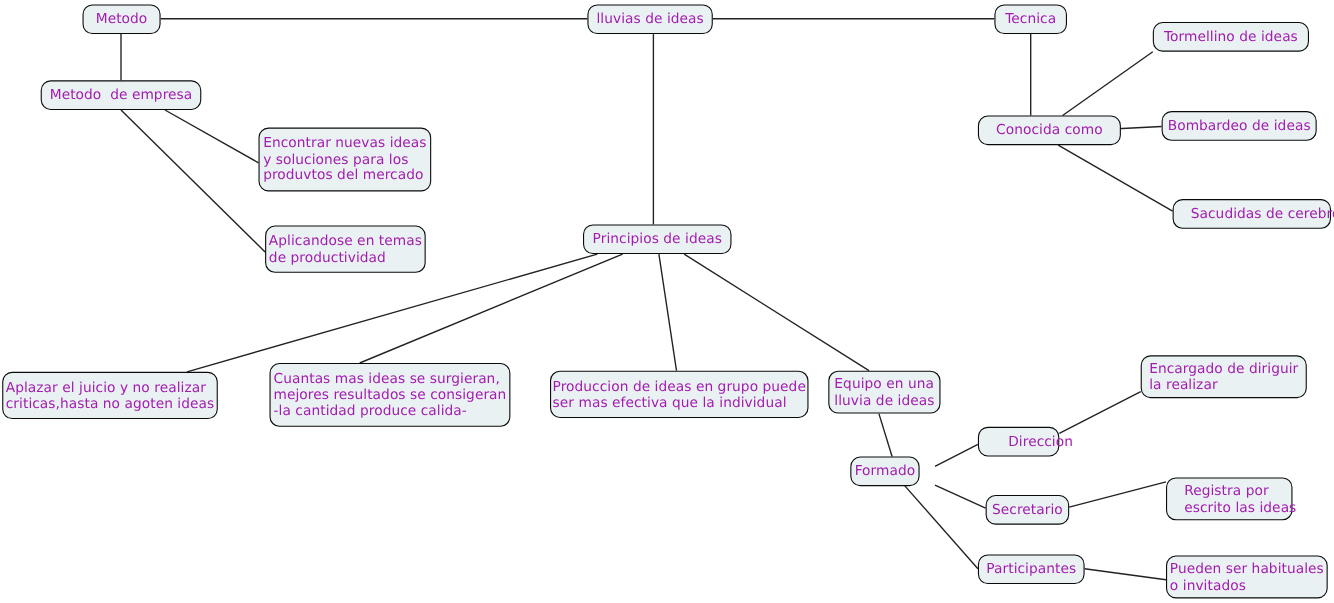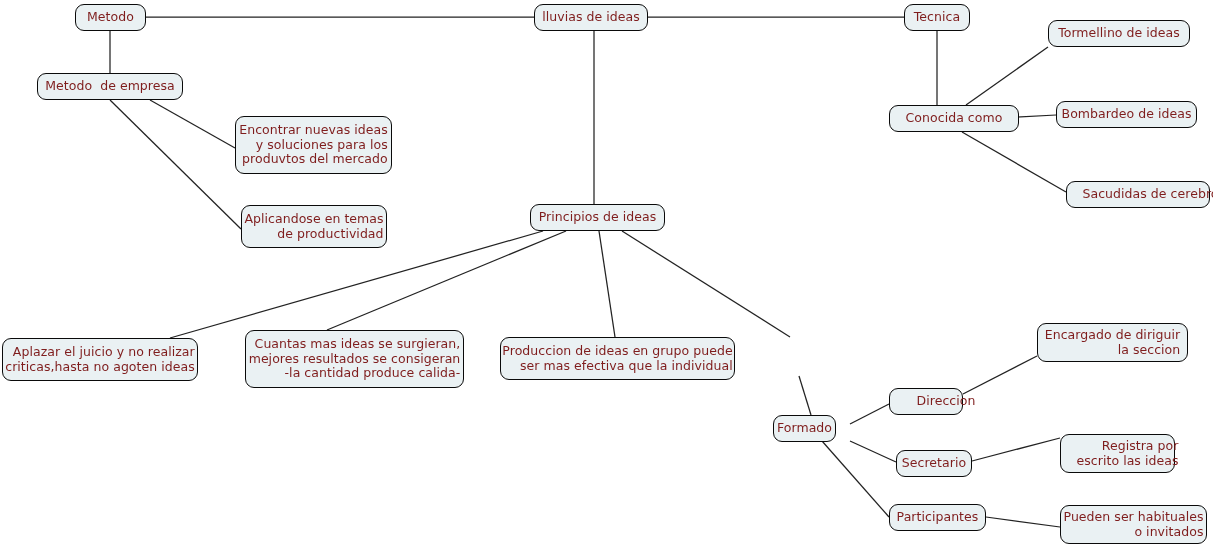--- a/index.html
+++ b/index.html
@@ -24,24 +24,24 @@
     width: 1213px;
     height: 548px;
     pointer-events: none;
   }
   .node {
     position: absolute;
     box-sizing: border-box;
     background: #eaf1f3;
     border: 1.3px solid #0a0a0a;
     border-radius: 9px;
-    color: #7f1d1d;
+    color: #a21caf;
     font-size: 12.5px;
     line-height: 14.6px;
-    text-align: right;
+    text-align: left;
     display: flex;
     align-items: center;
     justify-content: center;
     white-space: pre;
     z-index: 2;
     letter-spacing: 0.05px;
   }
 </style>
 </head>
 <body>
@@ -78,26 +78,28 @@
     <div class="node" style="left: 1056px; top: 101px; width: 141px; height: 27px; background: rgb(234, 241, 243); border-color: rgb(10, 10, 10);">Bombardeo de ideas</div>
     <div class="node" style="left: 889px; top: 105px; width: 130px; height: 27px; background: rgb(234, 241, 243); border-color: rgb(10, 10, 10);">Conocida como</div>
     <div class="node" style="left: 235px; top: 116px; width: 157px; height: 58px; background: rgb(234, 241, 243); border-color: rgb(10, 10, 10);">Encontrar nuevas ideas
 y soluciones para los
 produvtos del mercado</div>
     <div class="node" style="left: 1066px; top: 181px; width: 144px; height: 27px; background: rgb(234, 241, 243); border-color: rgb(10, 10, 10); padding-left: 25px;">Sacudidas de cerebro</div>
     <div class="node" style="left: 530px; top: 204px; width: 135px; height: 27px; background: rgb(234, 241, 243); border-color: rgb(10, 10, 10);">Principios de ideas</div>
     <div class="node" style="left: 241px; top: 205px; width: 146px; height: 43px; background: rgb(234, 241, 243); border-color: rgb(10, 10, 10);">Aplicandose en temas
 de productividad</div>
     <div class="node" style="left: 1037px; top: 323px; width: 151px; height: 39px; background: rgb(234, 241, 243); border-color: rgb(10, 10, 10);">Encargado de diriguir
-la seccion</div>
+la realizar</div>
     <div class="node" style="left: 2px; top: 338px; width: 196px; height: 43px; background: rgb(234, 241, 243); border-color: rgb(10, 10, 10);">Aplazar el juicio y no realizar
 criticas,hasta no agoten ideas</div>
     <div class="node" style="left: 245px; top: 330px; width: 219px; height: 58px; background: rgb(234, 241, 243); border-color: rgb(10, 10, 10);">Cuantas mas ideas se surgieran,
 mejores resultados se consigeran
 -la cantidad produce calida-</div>
+    <div class="node" style="left: 753px; top: 337px; width: 102px; height: 39px; background: rgb(234, 241, 243); border-color: rgb(10, 10, 10);">Equipo en una
+lluvia de ideas</div>
     <div class="node" style="left: 500px; top: 337px; width: 235px; height: 43px; background: rgb(234, 241, 243); border-color: rgb(10, 10, 10);">Produccion de ideas en grupo puede
 ser mas efectiva que la individual</div>
     <div class="node" style="left: 889px; top: 388px; width: 74px; height: 27px; background: rgb(234, 241, 243); border-color: rgb(10, 10, 10); padding-left: 40px;">Direccion</div>
     <div class="node" style="left: 1060px; top: 434px; width: 115px; height: 39px; background: rgb(234, 241, 243); border-color: rgb(10, 10, 10); padding-left: 20px;">Registra por
 escrito las ideas</div>
     <div class="node" style="left: 773px; top: 415px; width: 63px; height: 27px; background: rgb(234, 241, 243); border-color: rgb(10, 10, 10);">Formado</div>
     <div class="node" style="left: 896px; top: 450px; width: 76px; height: 27px; background: rgb(234, 241, 243); border-color: rgb(10, 10, 10);">Secretario</div>
     <div class="node" style="left: 889px; top: 504px; width: 97px; height: 27px; background: rgb(234, 241, 243); border-color: rgb(10, 10, 10);">Participantes</div>
     <div class="node" style="left: 1060px; top: 505px; width: 147px; height: 39px; background: rgb(234, 241, 243); border-color: rgb(10, 10, 10);">Pueden ser habituales
 o invitados</div>

